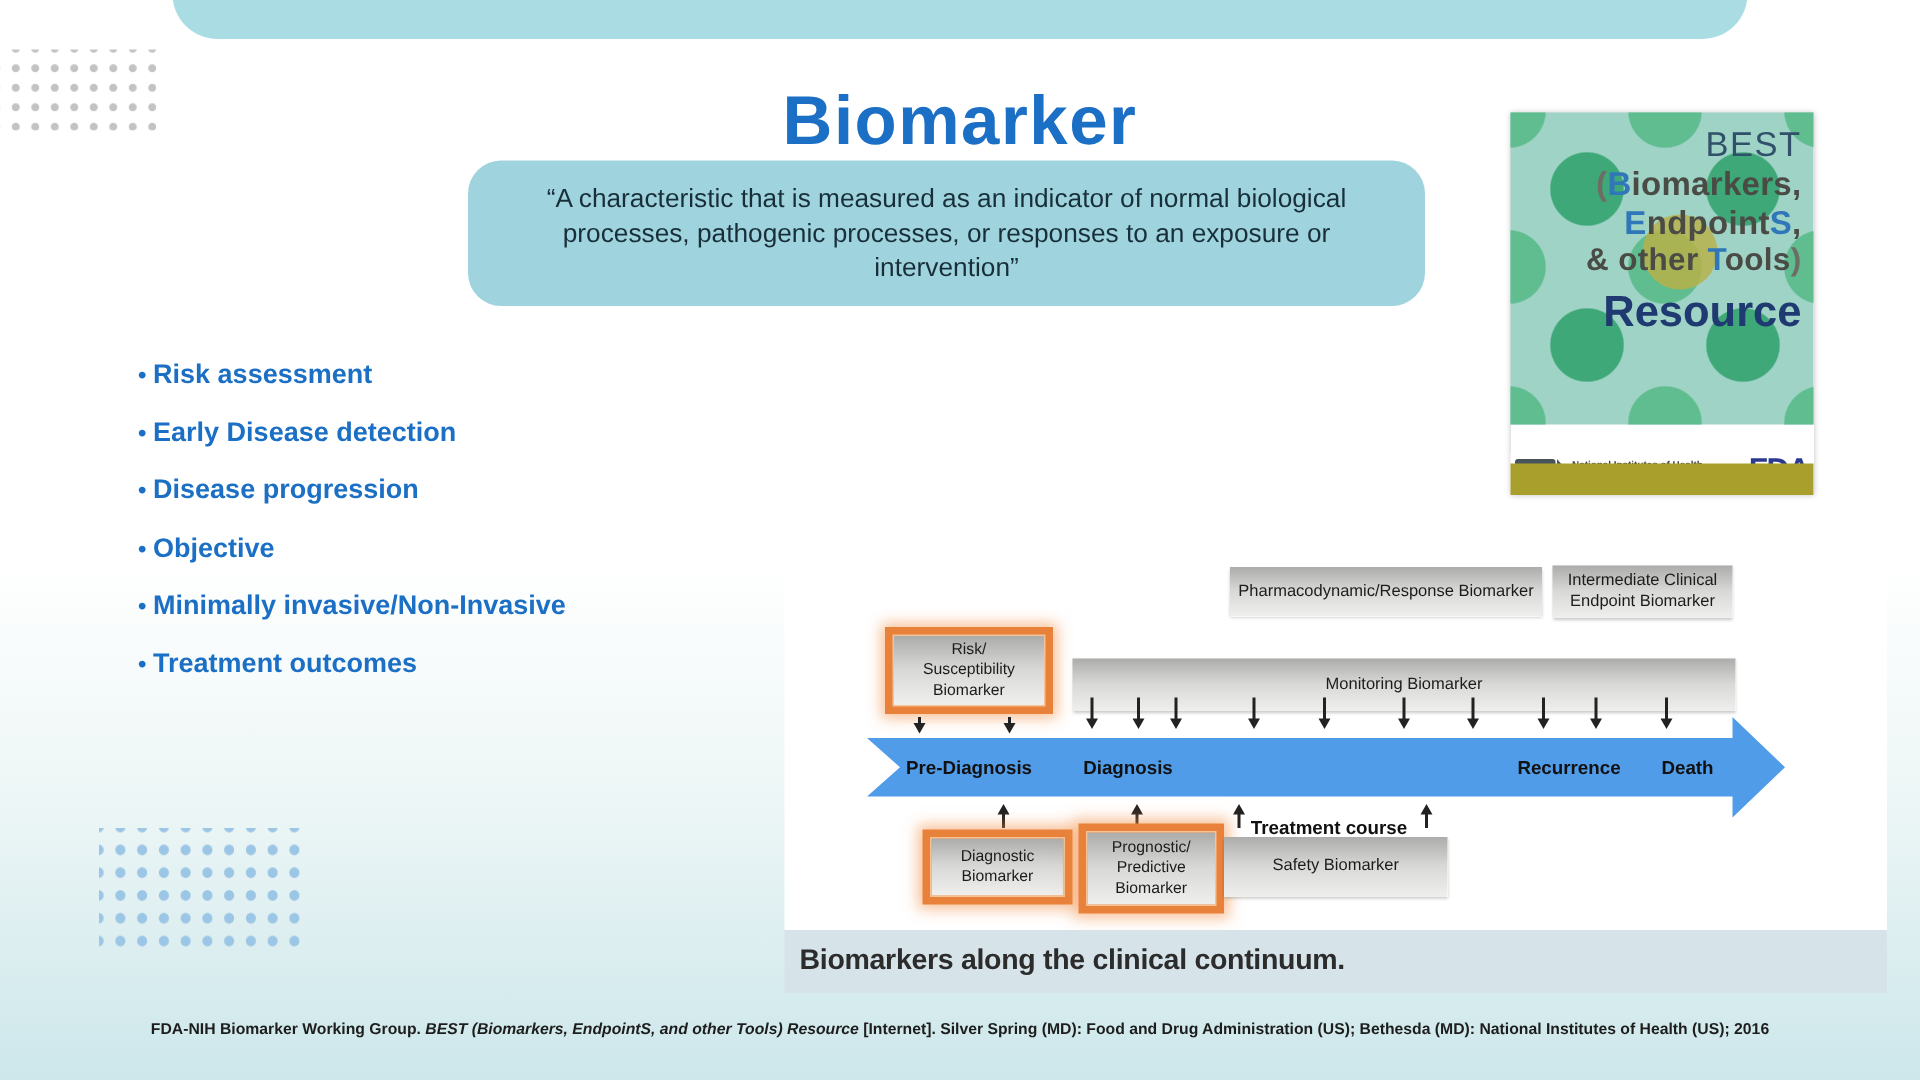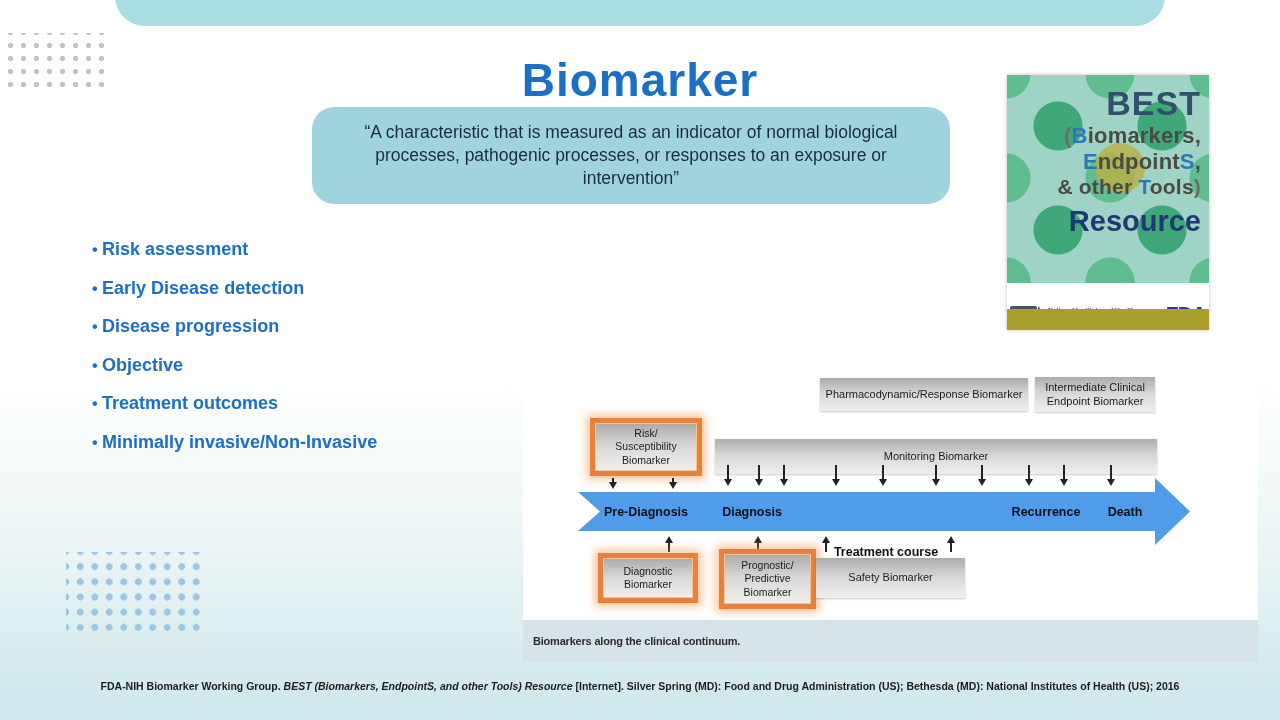--- a/index.html
+++ b/index.html
@@ -38,21 +38,21 @@
   .bullets{position:absolute;left:92px;top:232px;width:430px;list-style:none;}
   .bullets li{color:var(--accent_blue);font-size:18px;font-weight:bold;height:38.6px;line-height:34px;}
   .bullets li::before{content:"• ";font-size:16px;}
   
   .best-logo{position:absolute;left:1007px;top:75px;width:202px;height:255px;box-shadow:0 0 4px rgba(0,0,0,.25);}
   .best-circles{position:absolute;left:0;top:0;width:202px;height:208px;background-color:var(--logo_teal);
     background-image:radial-gradient(circle,#3fa878 24px,rgba(0,0,0,0) 25px),radial-gradient(circle,#5fbd8f 24px,rgba(0,0,0,0) 25px);
     background-size:104px 104px;background-position:-1px -1px,51px 51px;overflow:hidden;}
   .olive-circle{position:absolute;left:88px;top:68px;width:50px;height:50px;border-radius:50%;background:#b7b24a;opacity:.85;}
   .best-text{position:absolute;left:0;top:0;width:202px;height:208px;text-align:right;padding:8px 8px 0 0;line-height:1.18;}
-  .best-text .l1{font-size:34px;font-weight:700;color:#31506a;letter-spacing:1px;}
+  .best-text .l1{font-size:23px;font-weight:400;color:#31506a;letter-spacing:1px;}
   .best-text .l2,.best-text .l3,.best-text .l4{font-size:22px;font-weight:800;color:#4b4b46;letter-spacing:.2px;}
   .best-text .l4{font-size:21px;}
   .best-text .hl{color:#2f77b8;}
   .best-text .paren{color:#6d6d66;}
   .best-text .l5{font-size:29px;font-weight:700;color:#1f3a70;margin-top:4px;}
   .nih-strip{position:absolute;left:0;top:226px;width:202px;height:26px;background:#fff;display:flex;align-items:center;padding:0 3px;}
   .nih-box{width:27px;height:16px;background:#49545a;border-radius:2px;color:#fff;font-size:9px;font-weight:bold;
     display:flex;align-items:center;justify-content:center;flex:0 0 auto;}
   .nih-chev{width:0;height:0;border-top:8px solid transparent;border-bottom:8px solid transparent;border-left:7px solid #49545a;margin-left:1px;flex:0 0 auto;}
   .nih-words{margin-left:3px;flex:1 1 auto;line-height:1.05;}
@@ -70,21 +70,21 @@
     box-shadow:0 0 9px 3px rgba(243,139,62,.55);}
   .orange .gbox{position:relative;width:100%;height:100%;font-size:10.5px;box-shadow:none;border:1px solid #f6c296;}
   .dar,.uar{position:absolute;width:2px;background:#222;}
   .dar::after{content:"";position:absolute;left:-3px;bottom:-7px;border:4px solid transparent;border-top:7px solid #222;}
   .uar::before{content:"";position:absolute;left:-3px;top:-7px;border:4px solid transparent;border-bottom:7px solid #222;}
   .timeline-arrow{position:absolute;left:55px;top:113px;width:612px;height:67px;background:var(--timeline_blue);
     clip-path:polygon(0px 14px,577px 14px,577px 0px,612px 33.5px,577px 67px,577px 53px,0px 53px,22px 33.5px);}
   .tl-label{position:absolute;top:140px;transform:translateX(-50%);font-size:12.5px;font-weight:600;color:#111;white-space:nowrap;}
   .caption-bar{position:absolute;left:523px;top:620px;width:735px;height:42px;background:var(--caption_bg);
     display:flex;align-items:center;padding-left:10px;}
-  .caption-bar span{font-size:11px;font-weight:bold;color:#2c2c2c;letter-spacing:-0.2px;}
+  .caption-bar span{font-size:19px;font-weight:bold;color:#2c2c2c;letter-spacing:-0.2px;}
   
   .citation{position:absolute;left:0;top:680px;width:1280px;text-align:center;font-size:10.5px;font-weight:600;color:#1d1d1d;}
   .citation .it{font-style:italic;margin-top:26px;}
 </style>
 </head>
 <body>
 
 <div class="slide">
 
   <div class="top-bar"></div>
@@ -95,22 +95,22 @@
 
   <div class="quote">
     <span>“A characteristic that is measured as an indicator of normal biological processes, pathogenic processes, or responses to an exposure or intervention”</span>
   </div>
 
   <ul class="bullets">
     <li>Risk assessment</li>
     <li>Early Disease detection</li>
     <li>Disease progression</li>
     <li>Objective</li>
+    <li>Minimally invasive/Non-Invasive</li>
     <li>Treatment outcomes</li>
-    <li>Minimally invasive/Non-Invasive</li>
   </ul>
 
   <div class="best-logo">
     <div class="best-circles">
       <div class="olive-circle"></div>
     </div>
     <div class="best-text">
       <div class="l1">BEST</div>
       <div class="l2"><span class="paren">(</span><span class="hl">B</span><span>iomarkers,</span></div>
       <div class="l3"><span class="hl">E</span><span>ndpoint</span><span class="hl">S</span><span>,</span></div>
@@ -162,21 +162,21 @@
     <span class="tl-label" style="left:229px;">Diagnosis</span>
     <span class="tl-label" style="left:363px;margin-top:40px;">Treatment course</span>
     <span class="tl-label" style="left:523px;">Recurrence</span>
     <span class="tl-label" style="left:602px;">Death</span>
 
     <div class="uar" style="left:145px;top:174px;height:13px;"></div>
     <div class="uar" style="left:234px;top:174px;height:13px;"></div>
     <div class="uar" style="left:302px;top:174px;height:13px;"></div>
     <div class="uar" style="left:427px;top:174px;height:13px;"></div>
 
-    <div class="orange" style="left:75px;top:188px;width:100px;height:50px;">
+    <div class="orange" style="left:92px;top:188px;width:100px;height:50px;">
       <div class="gbox">Diagnostic
 Biomarker</div>
     </div>
     <div class="orange" style="left:196px;top:184px;width:97px;height:60px;">
       <div class="gbox">Prognostic/
 Predictive
 Biomarker</div>
     </div>
     <div class="gbox" style="left:293px;top:193px;width:149px;height:40px;">Safety Biomarker</div>
   </div>

